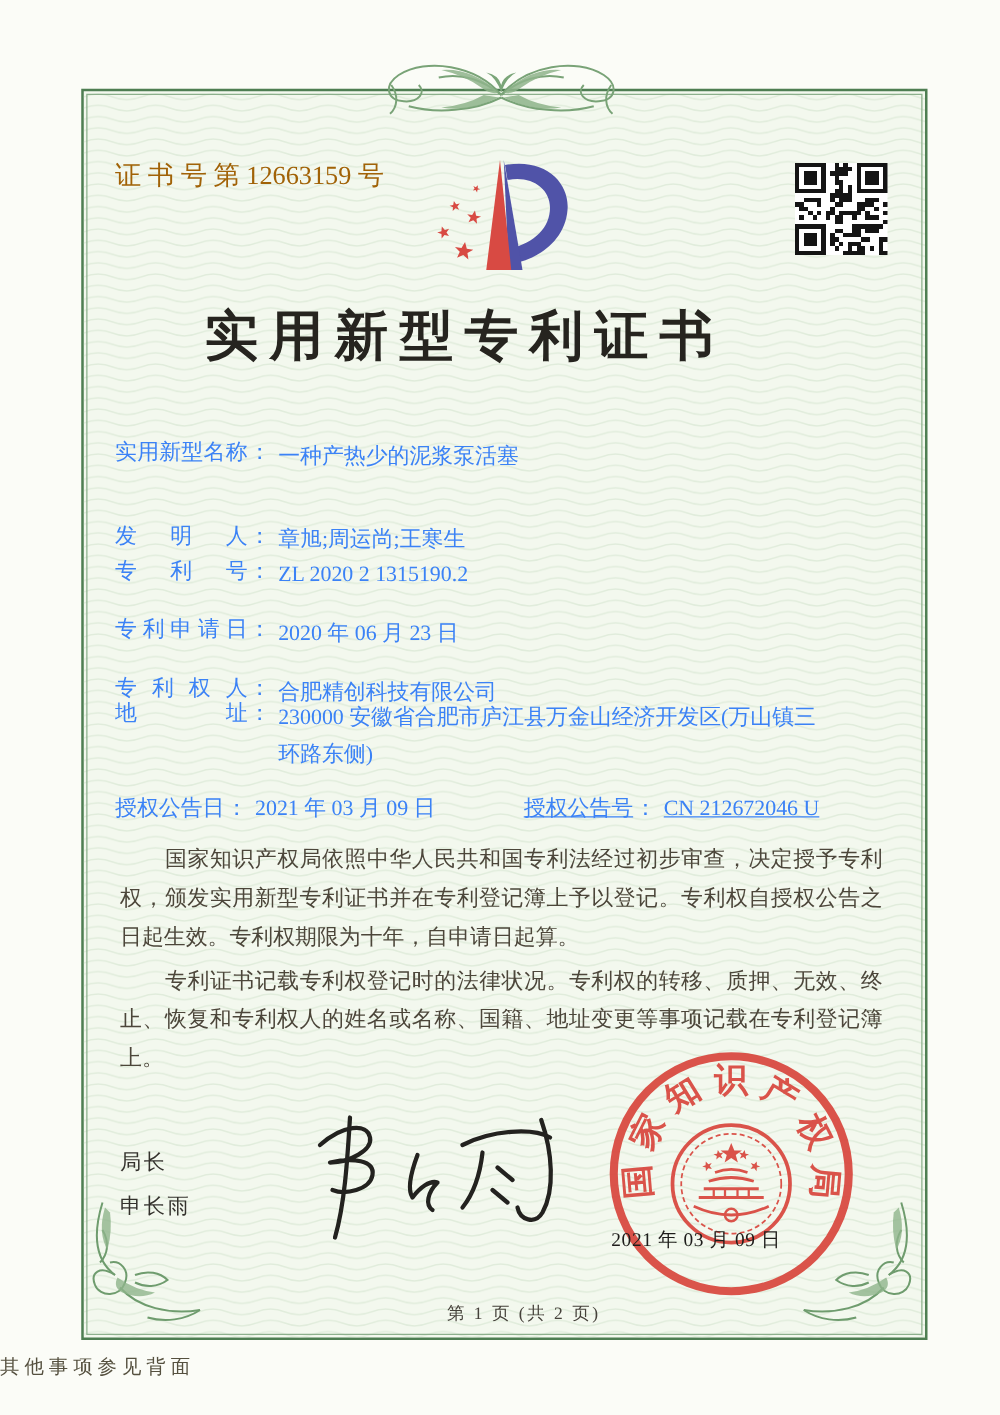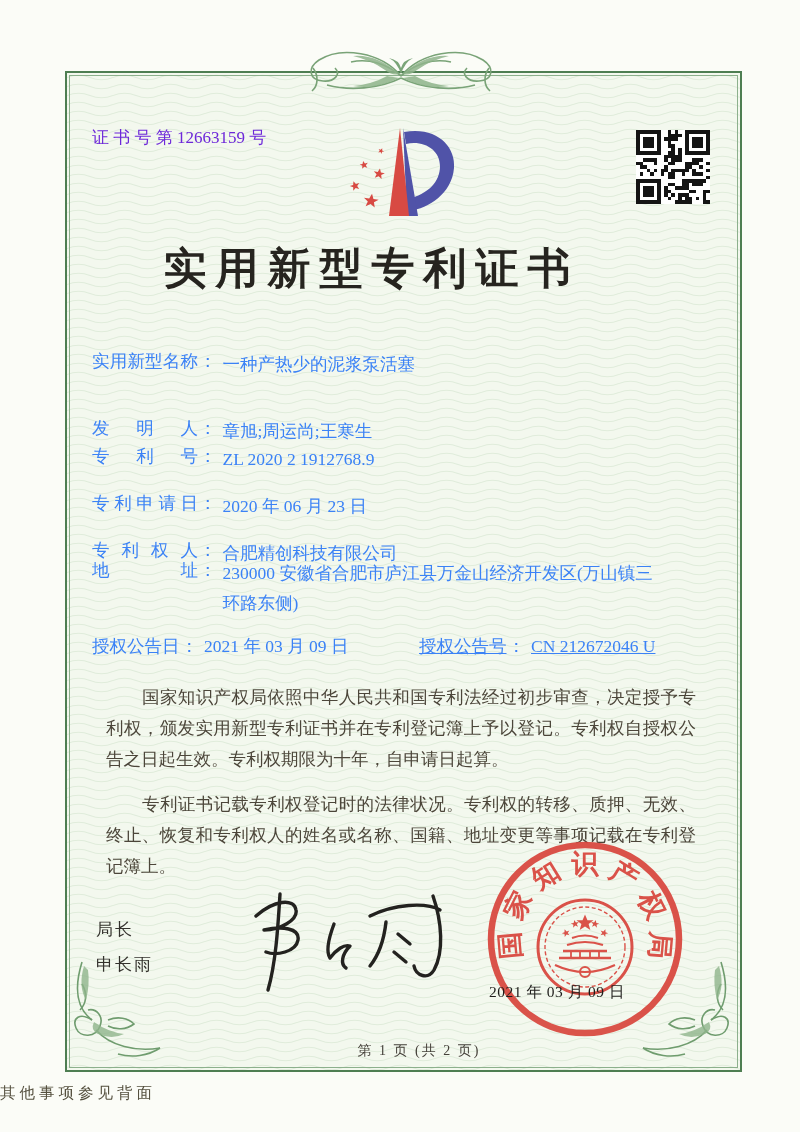--- a/index.html
+++ b/index.html
@@ -6,30 +6,30 @@
   .page{position:relative;width:800px;height:1132px;background:#fbfcf7;overflow:hidden;
         font-family:"Liberation Serif","DejaVu Serif",serif;color:#3c3931;}
   .abs{position:absolute;}
   .edge-shadow-left{left:0;top:0;width:12px;height:100%;
         background:linear-gradient(90deg,#cfcfca,#ececе8 45%,#fbfcf7);opacity:.8;}
   
   .frame{left:65px;top:71px;width:673px;height:997px;border:2px solid #4e7e52;background:#f3f8ee;}
   .frame-inner{position:absolute;left:2px;top:2px;right:2px;bottom:2px;border:1px solid #8cb08c;}
   .guilloche{position:absolute;left:0;top:0;width:100%;height:100%;}
   
-  .cert-no{left:92px;top:126px;font-size:17px;color:#6d28d9;}
+  .cert-no{left:92px;top:126px;font-size:21px;color:#a16207;}
   .doc-title{left:65px;top:240px;width:604px;text-align:center;font-size:43px;font-weight:600;
              letter-spacing:9px;padding-left:9px;box-sizing:border-box;color:#26241f;}
   .frow{left:92px;font-size:17.5px;color:#3b82f6;width:640px;}
   .flabel{display:inline-block;width:106px;text-align:justify;text-align-last:justify;vertical-align:top;}
   .fcolon{display:inline-block;vertical-align:top;margin:0 6px 0 1px;}
   .fvalue{display:inline-block;width:440px;vertical-align:top;line-height:30px;}
   .grant2{position:absolute;left:327px;top:0;white-space:nowrap;text-decoration:underline;}
   .paras{left:92px;top:668px;width:618px;font-size:17.5px;line-height:31px;text-align:justify;color:#4c463a;}
-  .paras p{margin:14px;text-indent:36px;}
+  .paras p{margin:4px;text-indent:36px;}
   .signer{left:96px;font-size:17px;font-family:"Liberation Sans","DejaVu Sans",sans-serif;
           font-weight:500;color:#33312c;letter-spacing:2px;}
   .seal-date{left:489px;top:982px;width:150px;font-size:15.5px;color:#1e1d1b;letter-spacing:.5px;white-space:nowrap;}
   .page-info{left:65px;top:1042px;width:708px;text-align:center;font-size:14px;letter-spacing:2px;color:#45413a;}
   .back-note{left:0;top:1083px;width:740px;text-align:left;font-size:15.5px;letter-spacing:4px;color:#55503f;}
 </style>
 </head>
 <body>
 
 <div class="page">
@@ -239,21 +239,21 @@
 
   <div class="abs doc-title">实用新型专利证书</div>
 
   <div class="abs frow" style="top:349px">
     <span class="flabel">实用新型名称</span><span class="fcolon">：</span><span class="fvalue">一种产热少的泥浆泵活塞</span>
   </div>
   <div class="abs frow" style="top:416px">
     <span class="flabel">发明人</span><span class="fcolon">：</span><span class="fvalue">章旭;周运尚;王寒生</span>
   </div>
   <div class="abs frow" style="top:444px">
-    <span class="flabel">专利号</span><span class="fcolon">：</span><span class="fvalue">ZL 2020 2 1912768.9</span>
+    <span class="flabel">专利号</span><span class="fcolon">：</span><span class="fvalue">ZL 2020 2 1315190.2</span>
   </div>
   <div class="abs frow" style="top:491px">
     <span class="flabel">专利申请日</span><span class="fcolon">：</span><span class="fvalue">2020 年 06 月 23 日</span>
   </div>
   <div class="abs frow" style="top:538px">
     <span class="flabel">专利权人</span><span class="fcolon">：</span><span class="fvalue">合肥精创科技有限公司</span>
   </div>
   <div class="abs frow" style="top:558px">
     <span class="flabel">地址</span><span class="fcolon">：</span><span class="fvalue" style="width:432px">230000 安徽省合肥市庐江县万金山经济开发区(万山镇三环路东侧)</span>
   </div>

